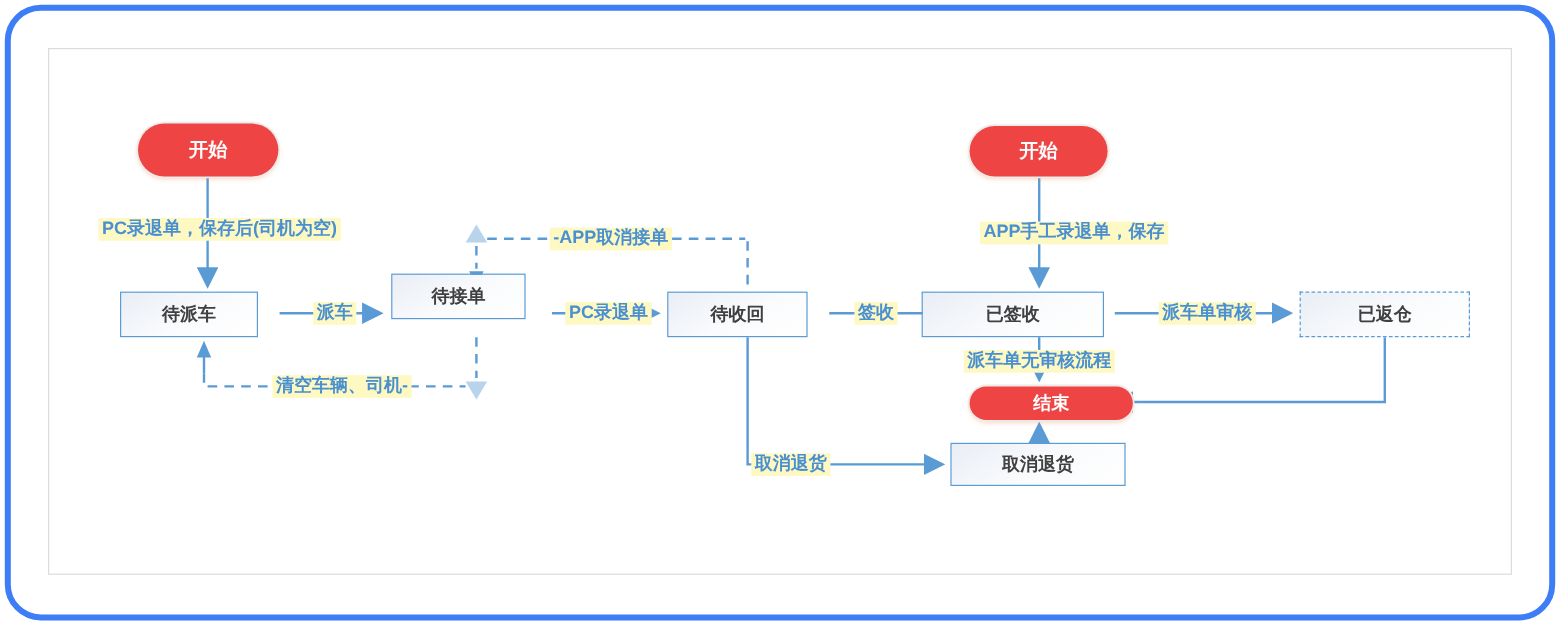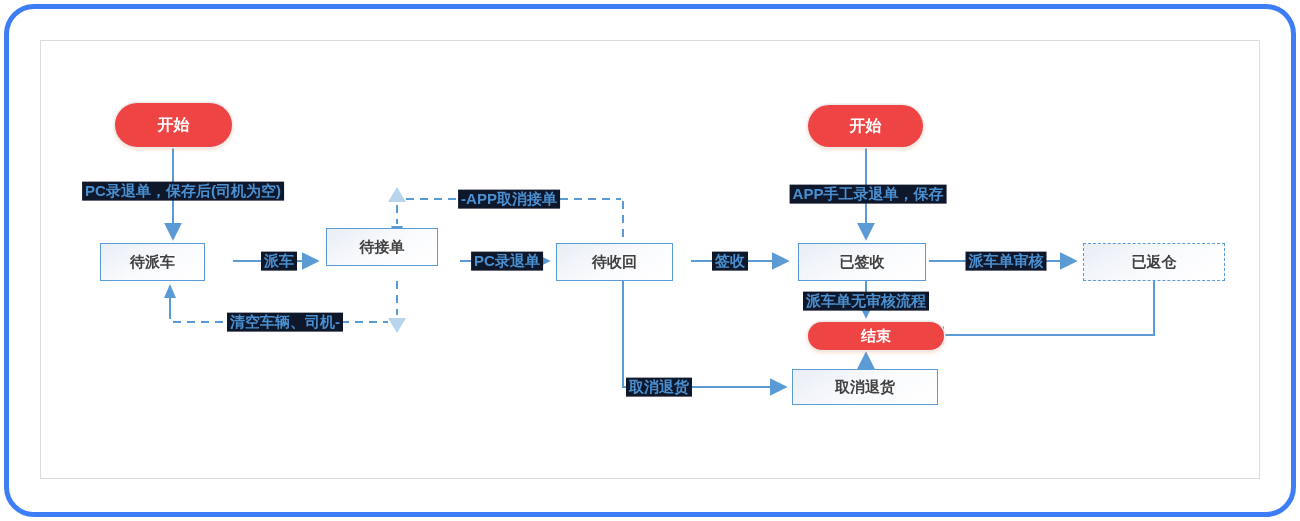--- a/index.html
+++ b/index.html
@@ -24,21 +24,21 @@
   }
   .box.dashed{border-style:dashed;}
   .pill{
     background:#ef4444;color:#ffffff;font-weight:700;font-size:16px;
     border-radius:999px;
     box-shadow:0 0 0 1.5px #ececec,0 2px 4px rgba(237,125,49,.35);
   }
   .elabel{
     position:absolute;transform:translate(-50%,-50%);
     color:#4a90d0;font-weight:600;font-size:15px;white-space:nowrap;
-    background:#0f172a;padding:0 3px;line-height:1.25;
+    background:#fef9c3;padding:0 3px;line-height:1.25;
   }
 </style>
 </head>
 <body>
 
 <div class="outer-frame"></div>
 <div class="panel"></div>
 
 <svg class="connector-layer" width="1300" height="521" viewBox="0 0 1300 521">
   <defs>
@@ -68,33 +68,33 @@
     <path d="M170,311 V322 H388"></path>
     <path d="M397,281 V315"></path>
   </g>
 
   <polygon points="391,226 403,226 397,239" fill="#5b9bd5"></polygon>
   <polygon points="164,298 176,298 170,284" fill="#5b9bd5"></polygon>
   <polygon points="397,187 388,202 406,202" fill="#b8d4ec"></polygon>
   <polygon points="388,318 406,318 397,333" fill="#b8d4ec"></polygon>
 </svg>
 
-<div class="node box" style="left:100px;top:243px;width:105px">待派车</div>
+<div class="node box" style="left:100px;top:243px;width:115px">待派车</div>
 <div class="node box" style="left:326px;top:228px;width:112px">待接单</div>
 <div class="node box" style="left:556px;top:243px;width:117px">待收回</div>
-<div class="node box" style="left:798px;top:243px;width:128px">已签收</div>
+<div class="node box" style="left:768px;top:243px;width:152px">已签收</div>
 <div class="node box dashed" style="left:1083px;top:243px;width:142px">已返仓</div>
 <div class="node box" style="left:792px;top:369px;width:146px;height:36px">取消退货</div>
 
 <div class="node pill" style="left:115px;top:103px;width:117px;height:44px">开始</div>
 <div class="node pill" style="left:808px;top:105px;width:115px;height:42px">开始</div>
 <div class="node pill" style="left:808px;top:322px;width:136px;height:28px;font-size:15px">结束</div>
 
 <div class="elabel" style="left:183px;top:191px">PC录退单，保存后(司机为空)</div>
 <div class="elabel" style="left:279px;top:261px">派车</div>
 <div class="elabel" style="left:507px;top:261px">PC录退单</div>
 <div class="elabel" style="left:730px;top:261px">签收</div>
 <div class="elabel" style="left:1006px;top:261px">派车单审核</div>
-<div class="elabel" style="left:868px;top:194px">APP手工录退单，保存</div>
+<div class="elabel" style="left:895px;top:194px">APP手工录退单，保存</div>
 <div class="elabel" style="left:866px;top:301px">派车单无审核流程</div>
 <div class="elabel" style="left:659px;top:387px">取消退货</div>
 <div class="elabel" style="left:509px;top:199px">-APP取消接单</div>
 <div class="elabel" style="left:285px;top:322px">清空车辆、司机-</div>
 
 </body></html>

